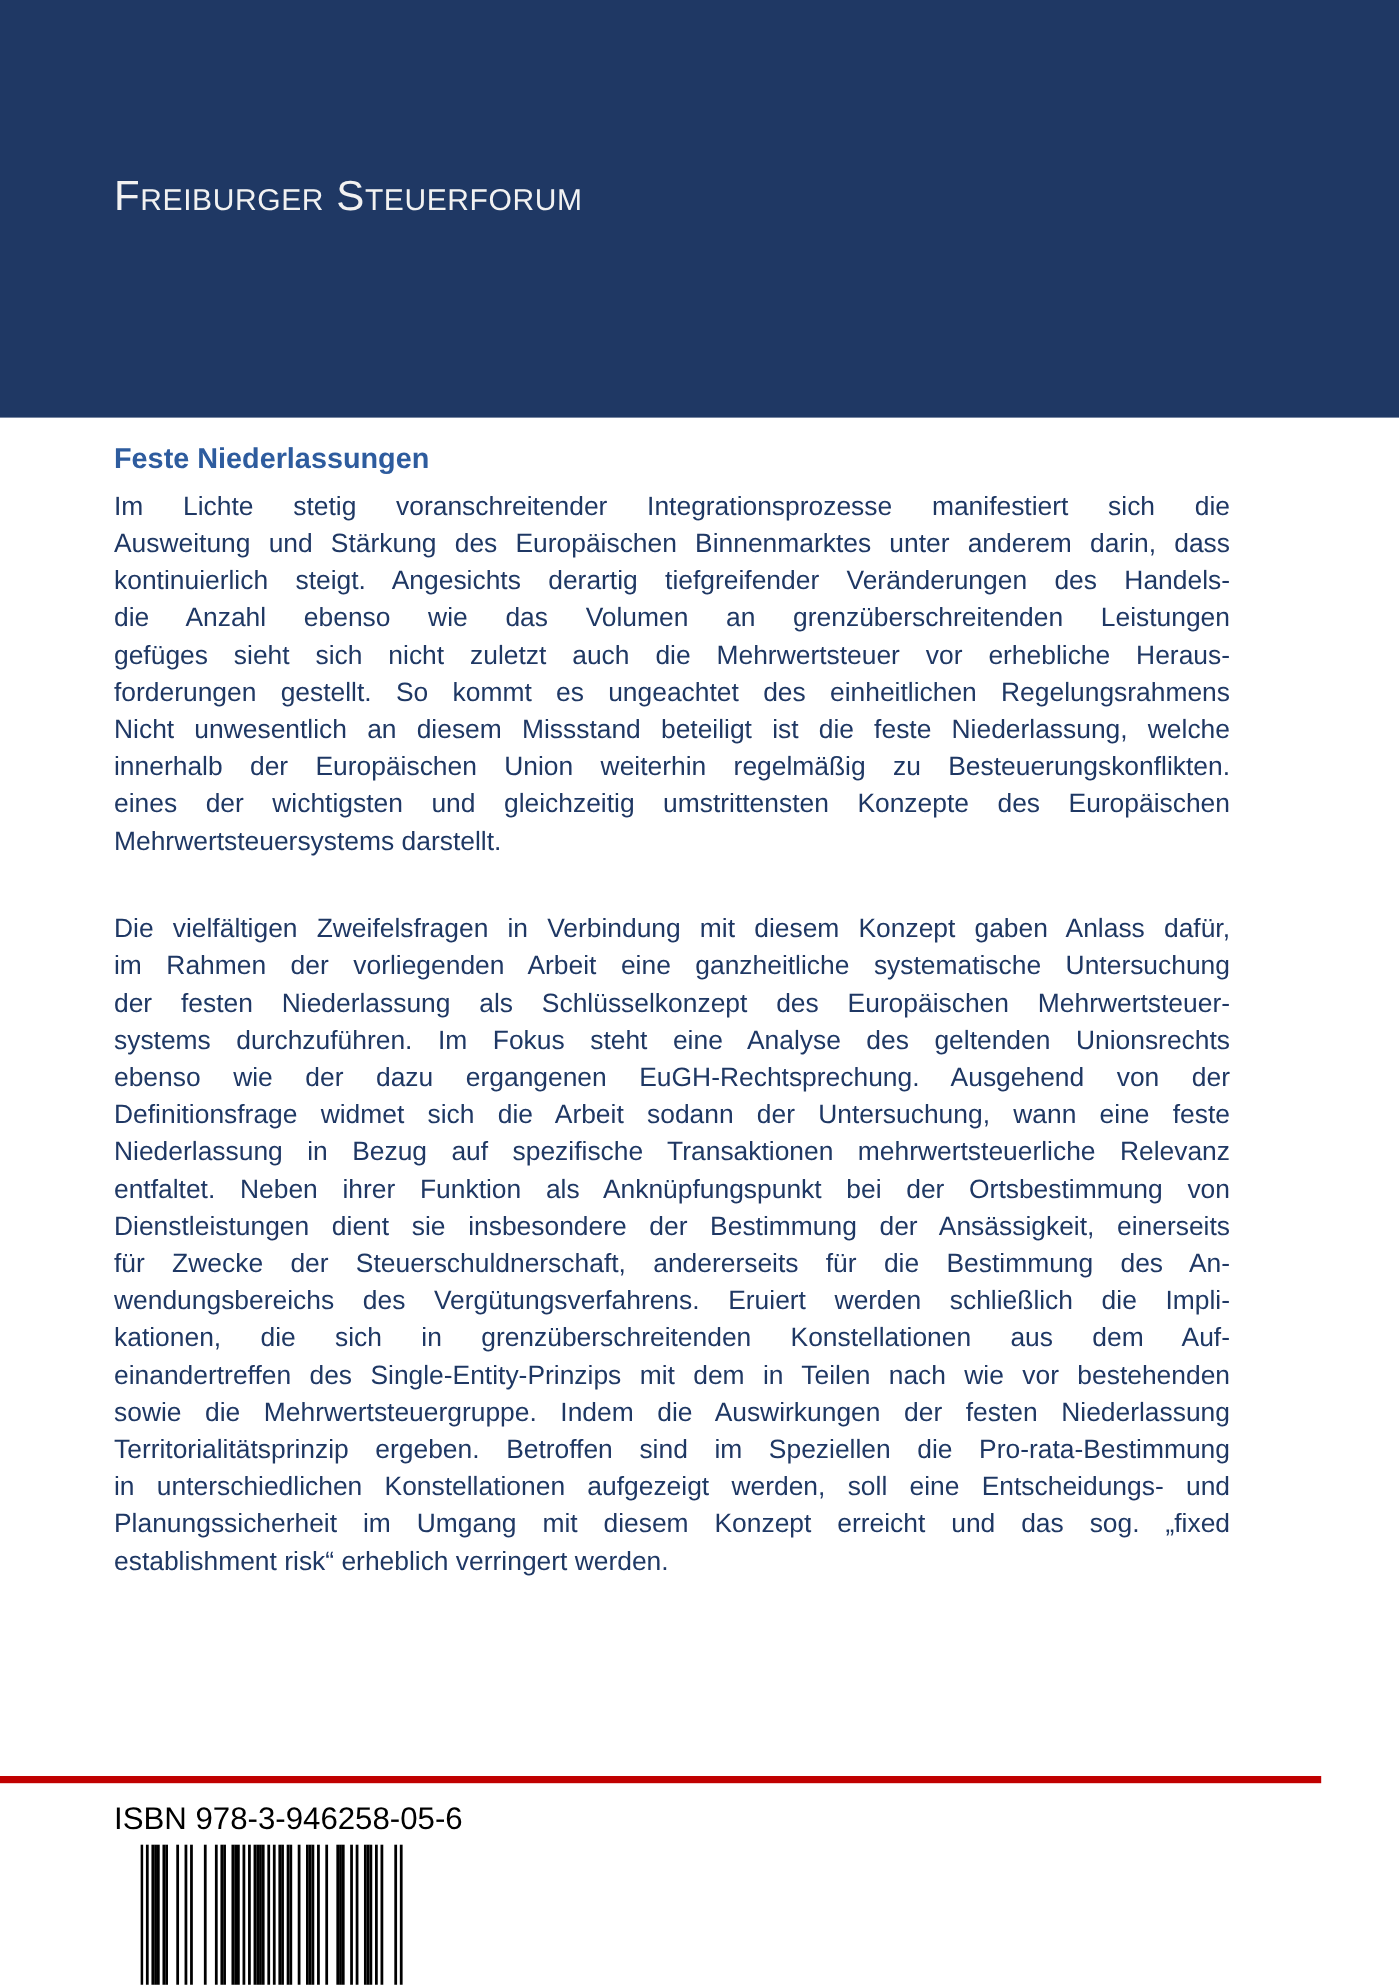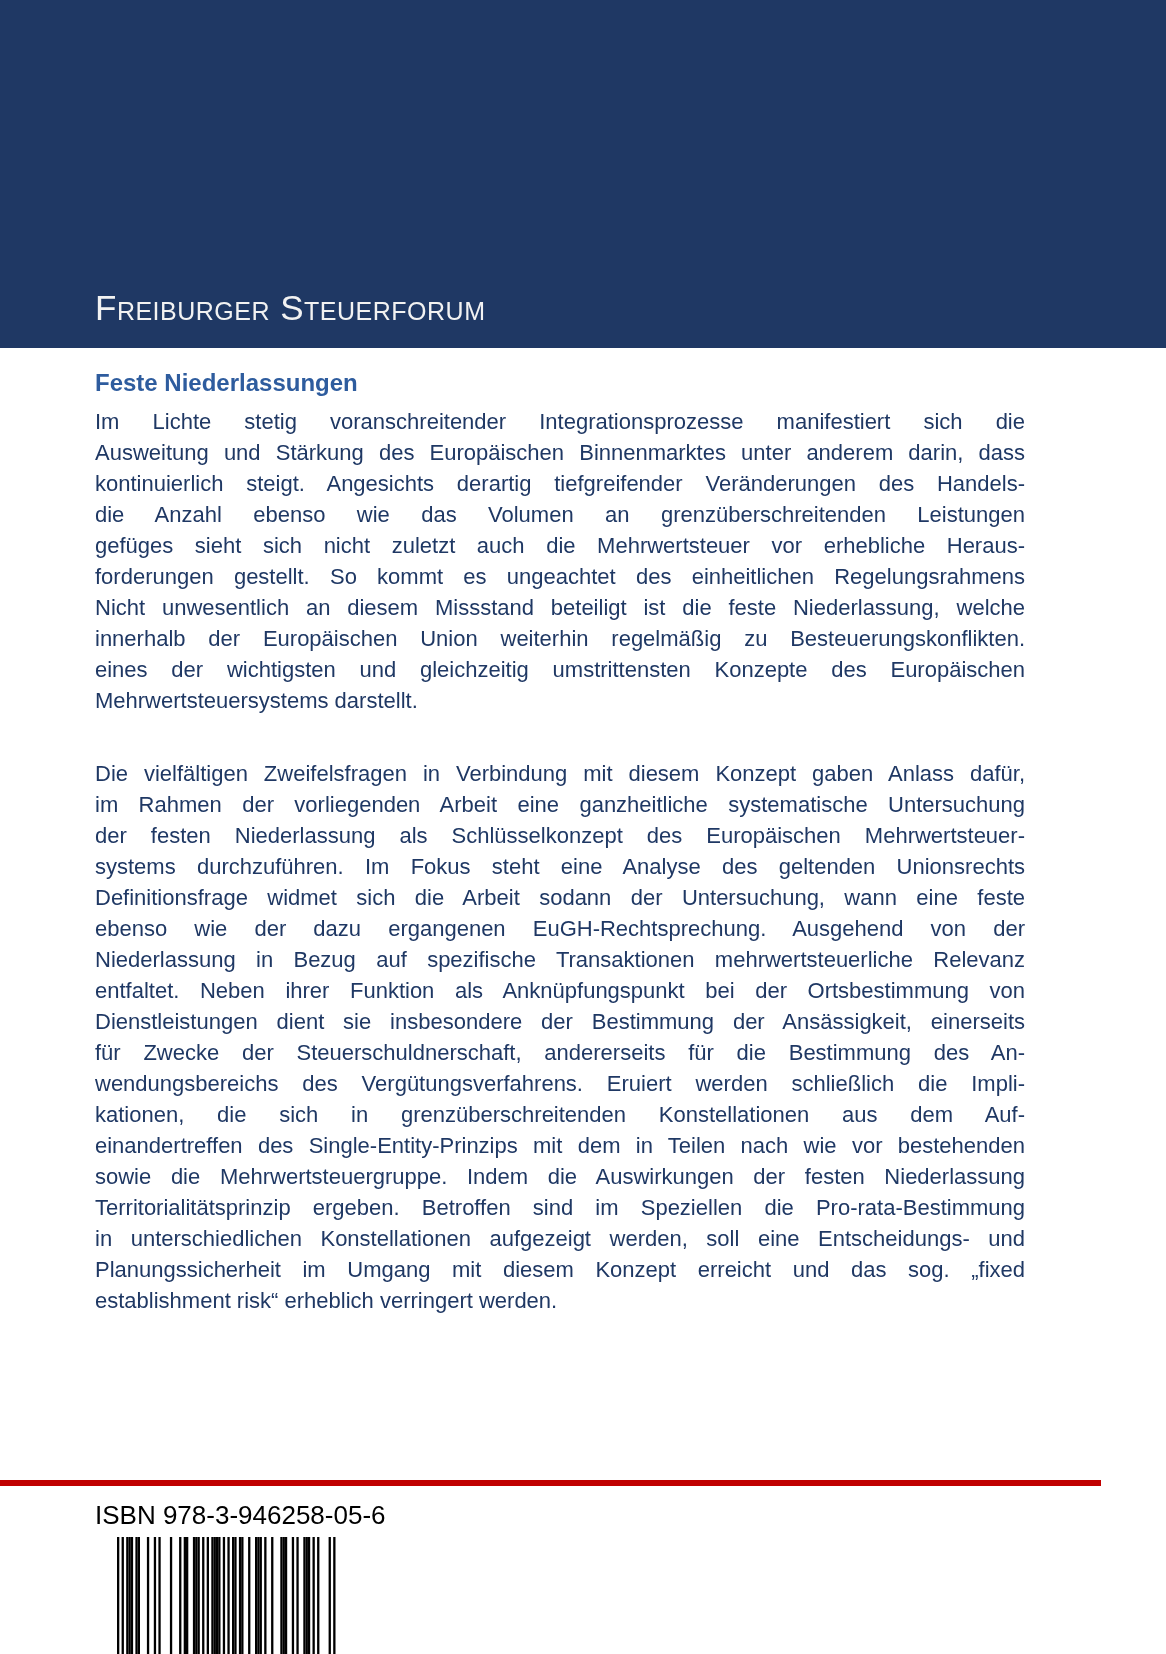--- a/index.html
+++ b/index.html
@@ -13,21 +13,21 @@
     width:1166px;height:1654px;
     background:#ffffff;
     font-family:"Liberation Sans", sans-serif;
     position:relative;
     overflow:hidden;
   }
   .cover-header{
     height:348px;
     background:var(--header-bg);
     display:flex;
-    align-items:flex-end;
+    align-items:center;
     box-sizing:border-box;
     padding:0 0 20px 95px;
   }
   .series-title{
     font-variant:small-caps;
     color:#F2F2F2;
     font-size:35px;
     letter-spacing:0.5px;
     font-weight:400;
   }
@@ -119,22 +119,22 @@
         <div class="line just">Nicht unwesentlich an diesem Missstand beteiligt ist die feste Niederlassung, welche</div>
         <div class="line just">innerhalb der Europäischen Union weiterhin regelmäßig zu Besteuerungskonflikten.</div>
         <div class="line just">eines der wichtigsten und gleichzeitig umstrittensten Konzepte des Europäischen</div>
         <div class="line">Mehrwertsteuersystems darstellt.</div>
       </div>
       <div class="paragraph">
         <div class="line just">Die vielfältigen Zweifelsfragen in Verbindung mit diesem Konzept gaben Anlass dafür,</div>
         <div class="line just">im Rahmen der vorliegenden Arbeit eine ganzheitliche systematische Untersuchung</div>
         <div class="line just">der festen Niederlassung als Schlüsselkonzept des Europäischen Mehrwertsteuer-</div>
         <div class="line just">systems durchzuführen. Im Fokus steht eine Analyse des geltenden Unionsrechts</div>
+        <div class="line just">ebenso wie der dazu ergangenen EuGH-Rechtsprechung. Ausgehend von der</div>
         <div class="line just">Definitionsfrage widmet sich die Arbeit sodann der Untersuchung, wann eine feste</div>
-        <div class="line just">ebenso wie der dazu ergangenen EuGH-Rechtsprechung. Ausgehend von der</div>
         <div class="line just">Niederlassung in Bezug auf spezifische Transaktionen mehrwertsteuerliche Relevanz</div>
         <div class="line just">entfaltet. Neben ihrer Funktion als Anknüpfungspunkt bei der Ortsbestimmung von</div>
         <div class="line just">Dienstleistungen dient sie insbesondere der Bestimmung der Ansässigkeit, einerseits</div>
         <div class="line just">für Zwecke der Steuerschuldnerschaft, andererseits für die Bestimmung des An-</div>
         <div class="line just">wendungsbereichs des Vergütungsverfahrens. Eruiert werden schließlich die Impli-</div>
         <div class="line just">kationen, die sich in grenzüberschreitenden Konstellationen aus dem Auf-</div>
         <div class="line just">einandertreffen des Single-Entity-Prinzips mit dem in Teilen nach wie vor bestehenden</div>
         <div class="line just">sowie die Mehrwertsteuergruppe. Indem die Auswirkungen der festen Niederlassung</div>
         <div class="line just">Territorialitätsprinzip ergeben. Betroffen sind im Speziellen die Pro-rata-Bestimmung</div>
         <div class="line just">in unterschiedlichen Konstellationen aufgezeigt werden, soll eine Entscheidungs- und</div>

